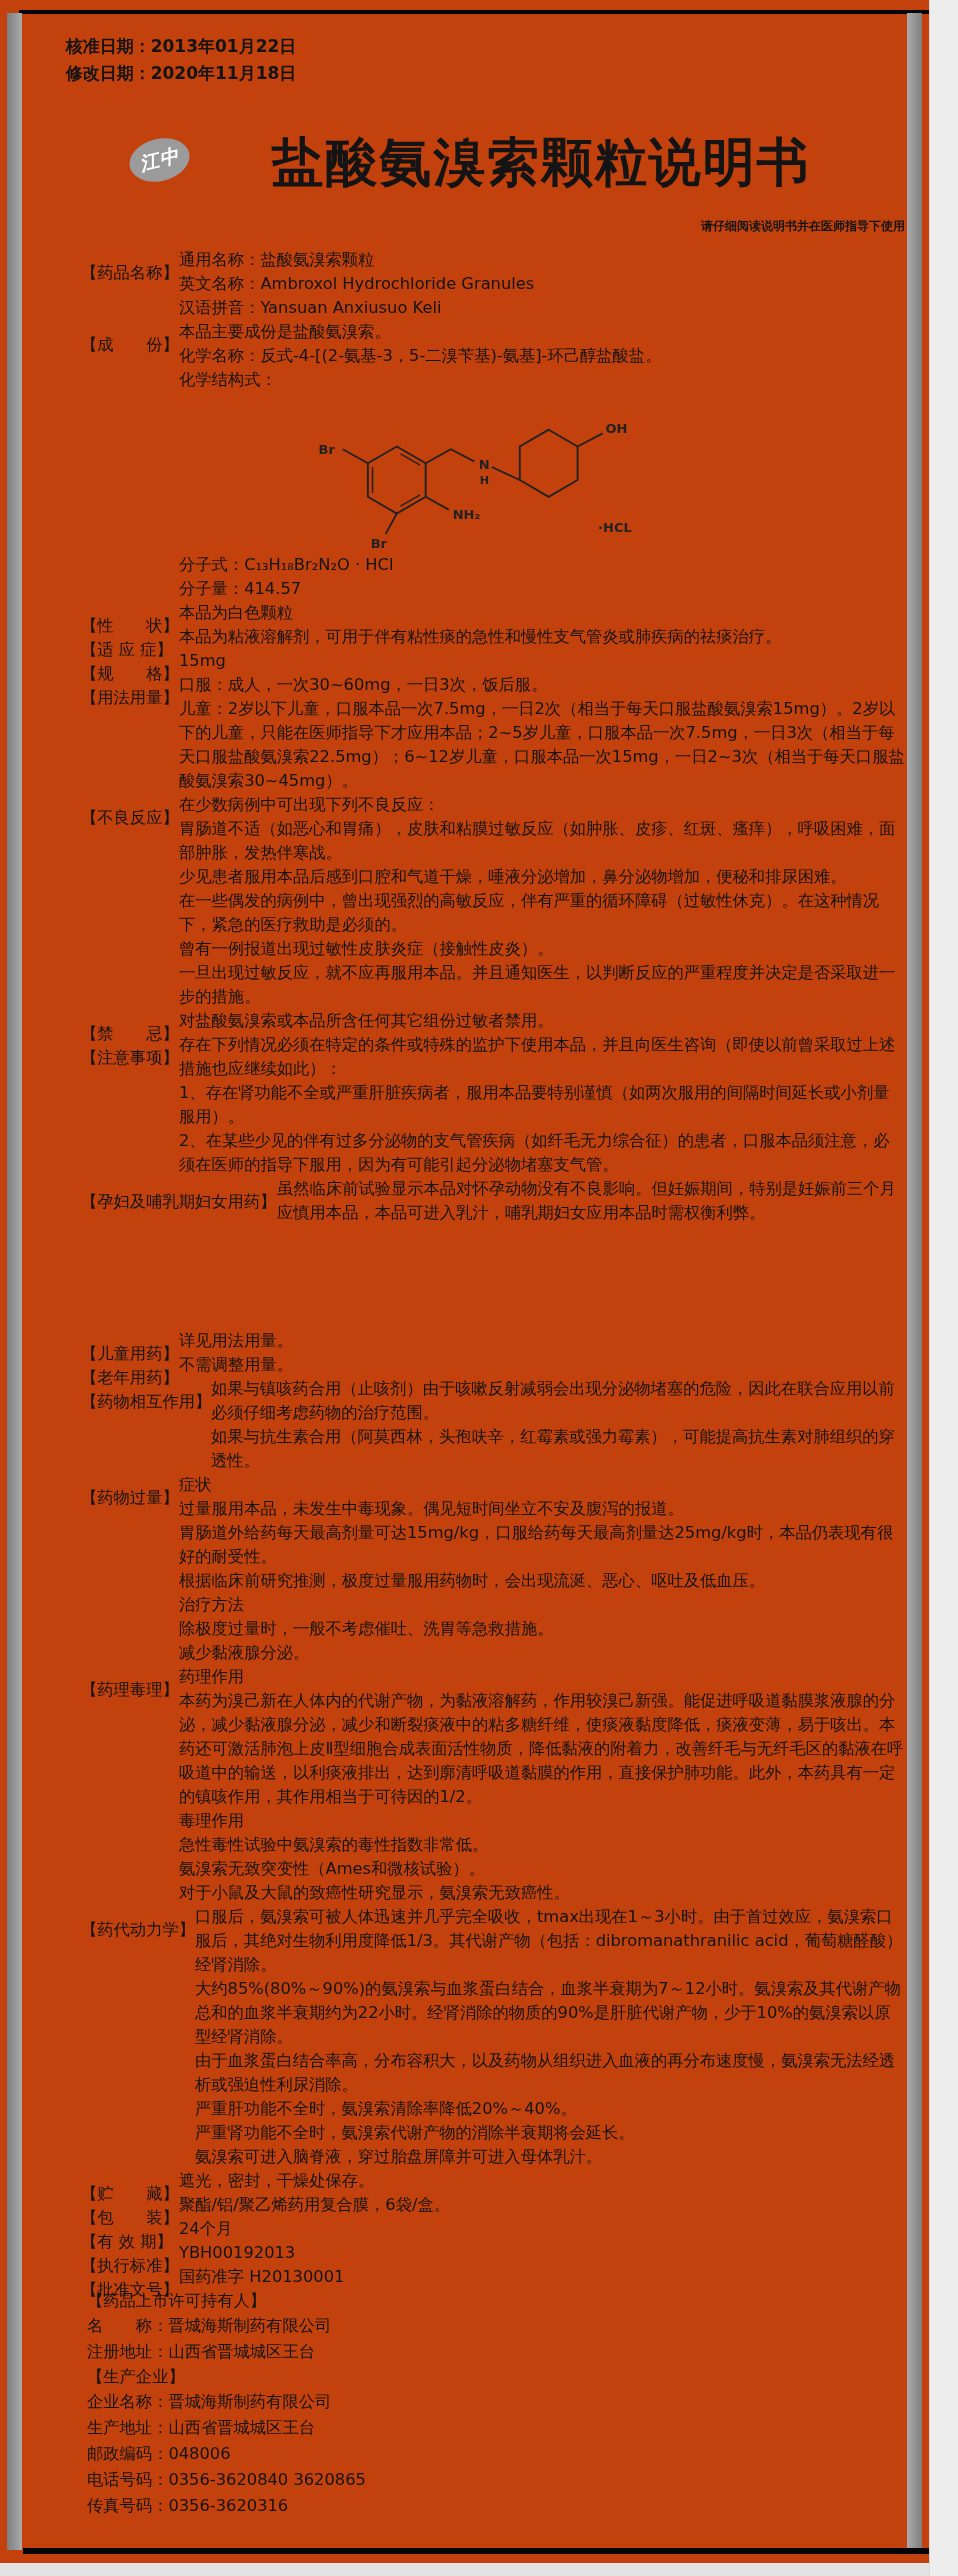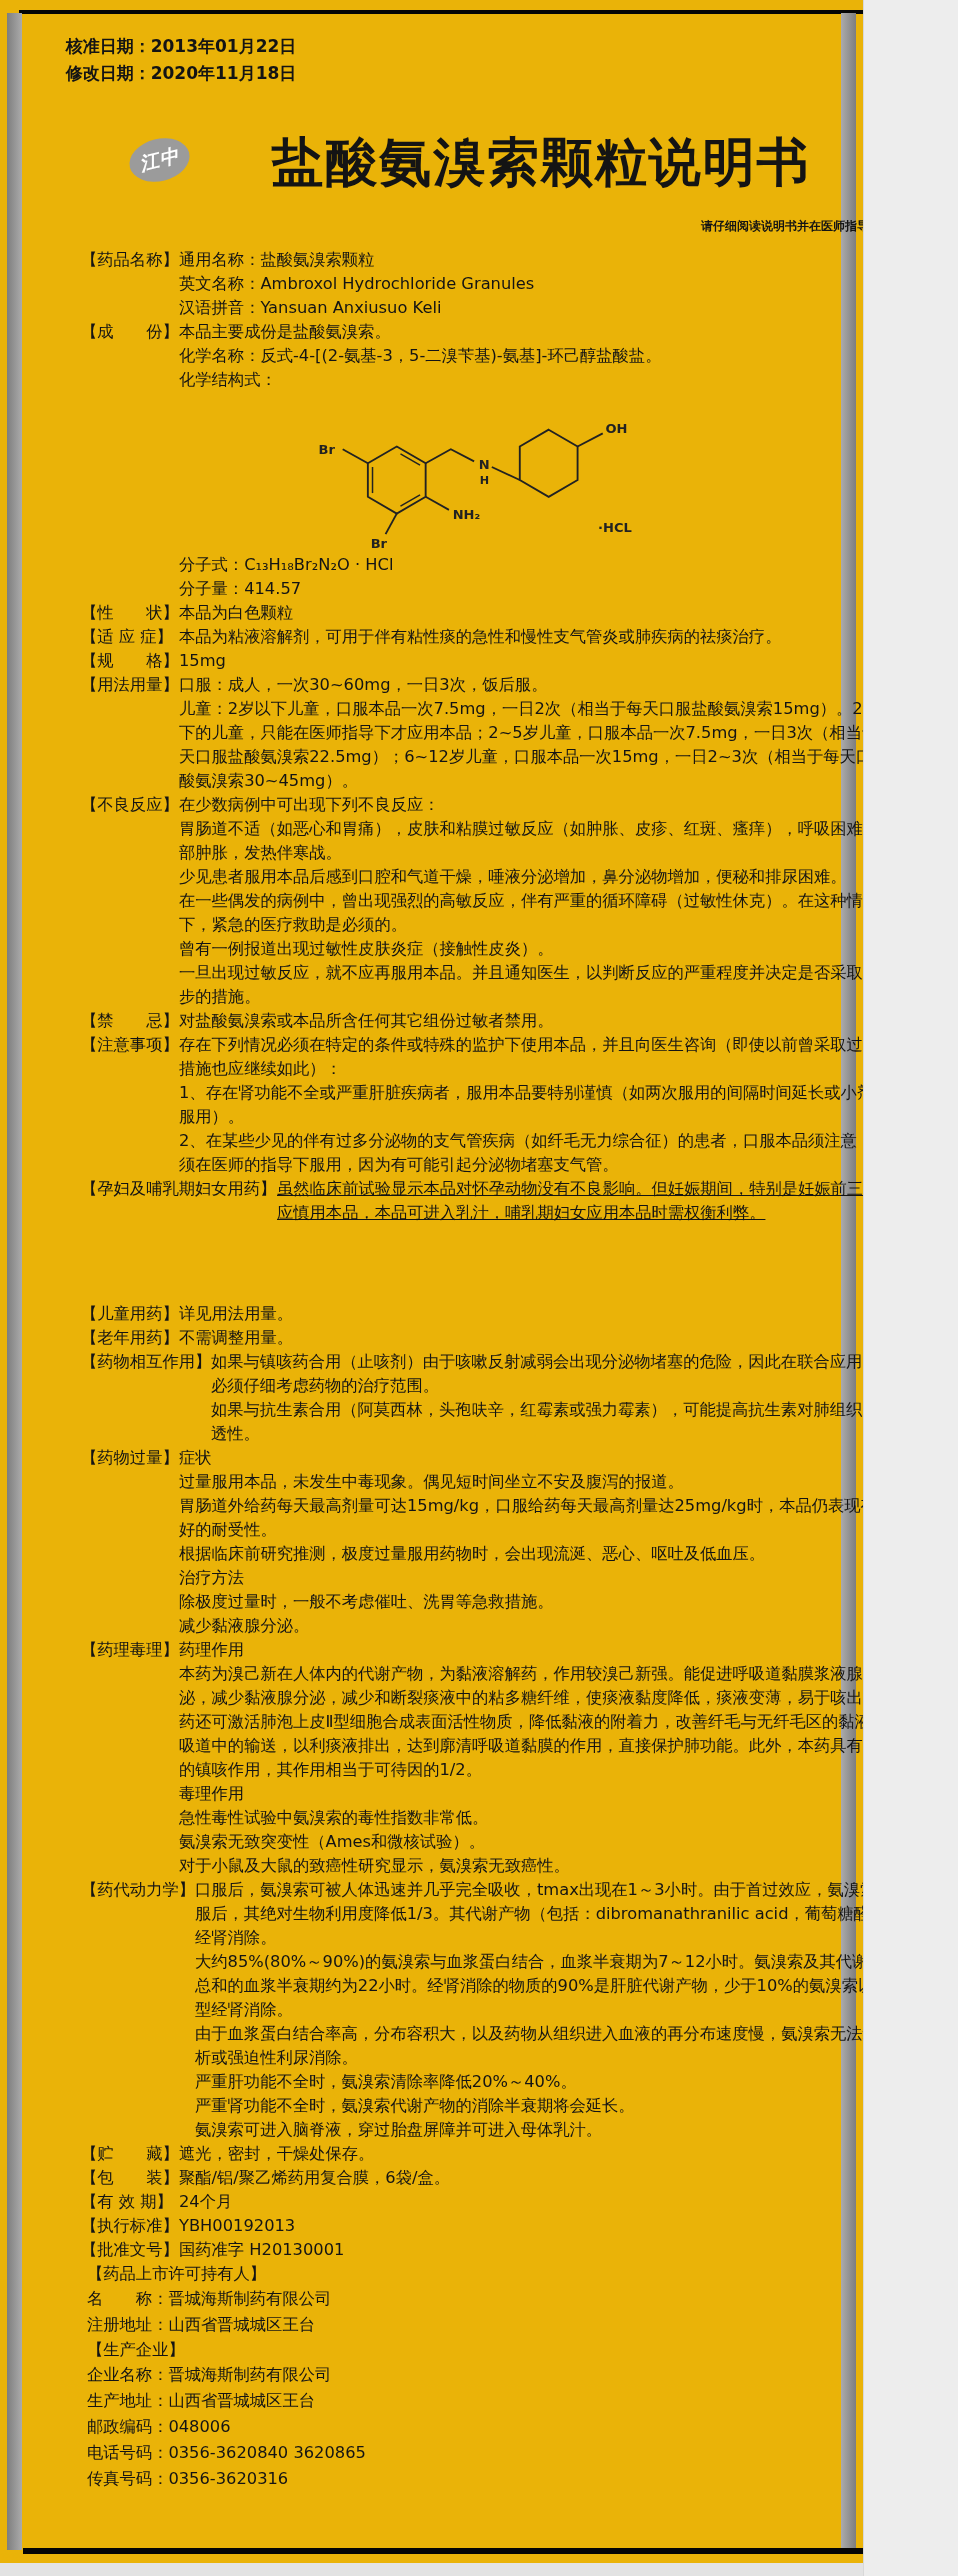--- a/index.html
+++ b/index.html
@@ -1,40 +1,40 @@
 <!DOCTYPE html>
 <html><head>
 <meta charset="utf-8">
 <style>
   html,body{margin:0;padding:0;background:#ededed;}
   body{font-family:"DejaVu Sans","Liberation Sans",sans-serif;color:#141414;}
-  .page{position:relative;width:863px;height:2576px;background:#eab308;overflow:hidden;outline:1px solid #d8d8d8;}
+  .page{position:relative;width:929px;height:2576px;background:#c2410c;overflow:hidden;outline:1px solid #d8d8d8;}
   .rule-top{position:absolute;left:19px;top:9.6px;width:918px;height:4.8px;background:#050505;}
   .rule-bottom{position:absolute;left:23px;top:2548px;width:911px;height:5.8px;background:#050505;}
   .strip-left{position:absolute;left:6.7px;top:12.5px;width:15.3px;height:2537px;background:linear-gradient(to right,#7e7e7e,#ababab);}
   .strip-right{position:absolute;right:6.7px;top:12.5px;width:15.3px;height:2537px;background:linear-gradient(to left,#7e7e7e,#ababab);}
   .bottom-band{position:absolute;left:0;top:2563px;width:959px;height:13.4px;background:#e3e3e3;}
   .content{position:absolute;left:81px;top:0;width:824px;}
   .dates{margin:33px 0 0 -15.3px;font-size:17px;font-weight:bold;line-height:27px;}
   .header{position:relative;margin-top:44px;height:67px;}
   .logo{position:absolute;left:48px;top:7.7px;width:61px;height:42px;background:#9b9b9b;border-radius:50%;transform:rotate(-14deg);display:flex;align-items:center;justify-content:center;}
   .logo span{color:#fff;font-weight:bold;font-style:italic;font-size:19px;letter-spacing:1px;}
   h1.title{margin:10px 29px 0 125px;text-align:center;font-size:52px;line-height:63px;font-weight:900;letter-spacing:1.9px;white-space:nowrap;}
   .subtitle{text-align:right;font-size:12px;font-weight:bold;margin-top:20px;}
   .sections{margin-top:13.4px;font-size:16.3px;line-height:24px;}
   .sec{position:relative;}
-  .sec .lab{position:absolute;left:0;top:0;white-space:pre;}
+  .sec .lab{position:absolute;left:0;top:13px;white-space:pre;}
   .ind6{padding-left:98px;}
   .ind7{padding-left:114px;}
   .ind8{padding-left:130px;}
   .ind12{padding-left:196px;}
   .plain{padding-left:0;margin-left:6px;}
   .plain .lab{position:static;display:block;}
   .plain .ln{line-height:26px;}
-  .gap-after{margin-bottom:77px;text-decoration:underline;}
+  .gap-after{margin-bottom:104px;}
   .ln{min-height:24px;}
   .chem{margin:5.8px 0 3.8px 77px;}
   .chem svg{display:block;}
   .chem text{font-size:14px;fill:#222;font-weight:bold;}
   .chem .small{font-size:12px;}
 </style>
 </head>
 <body>
 
 <div class="page">

